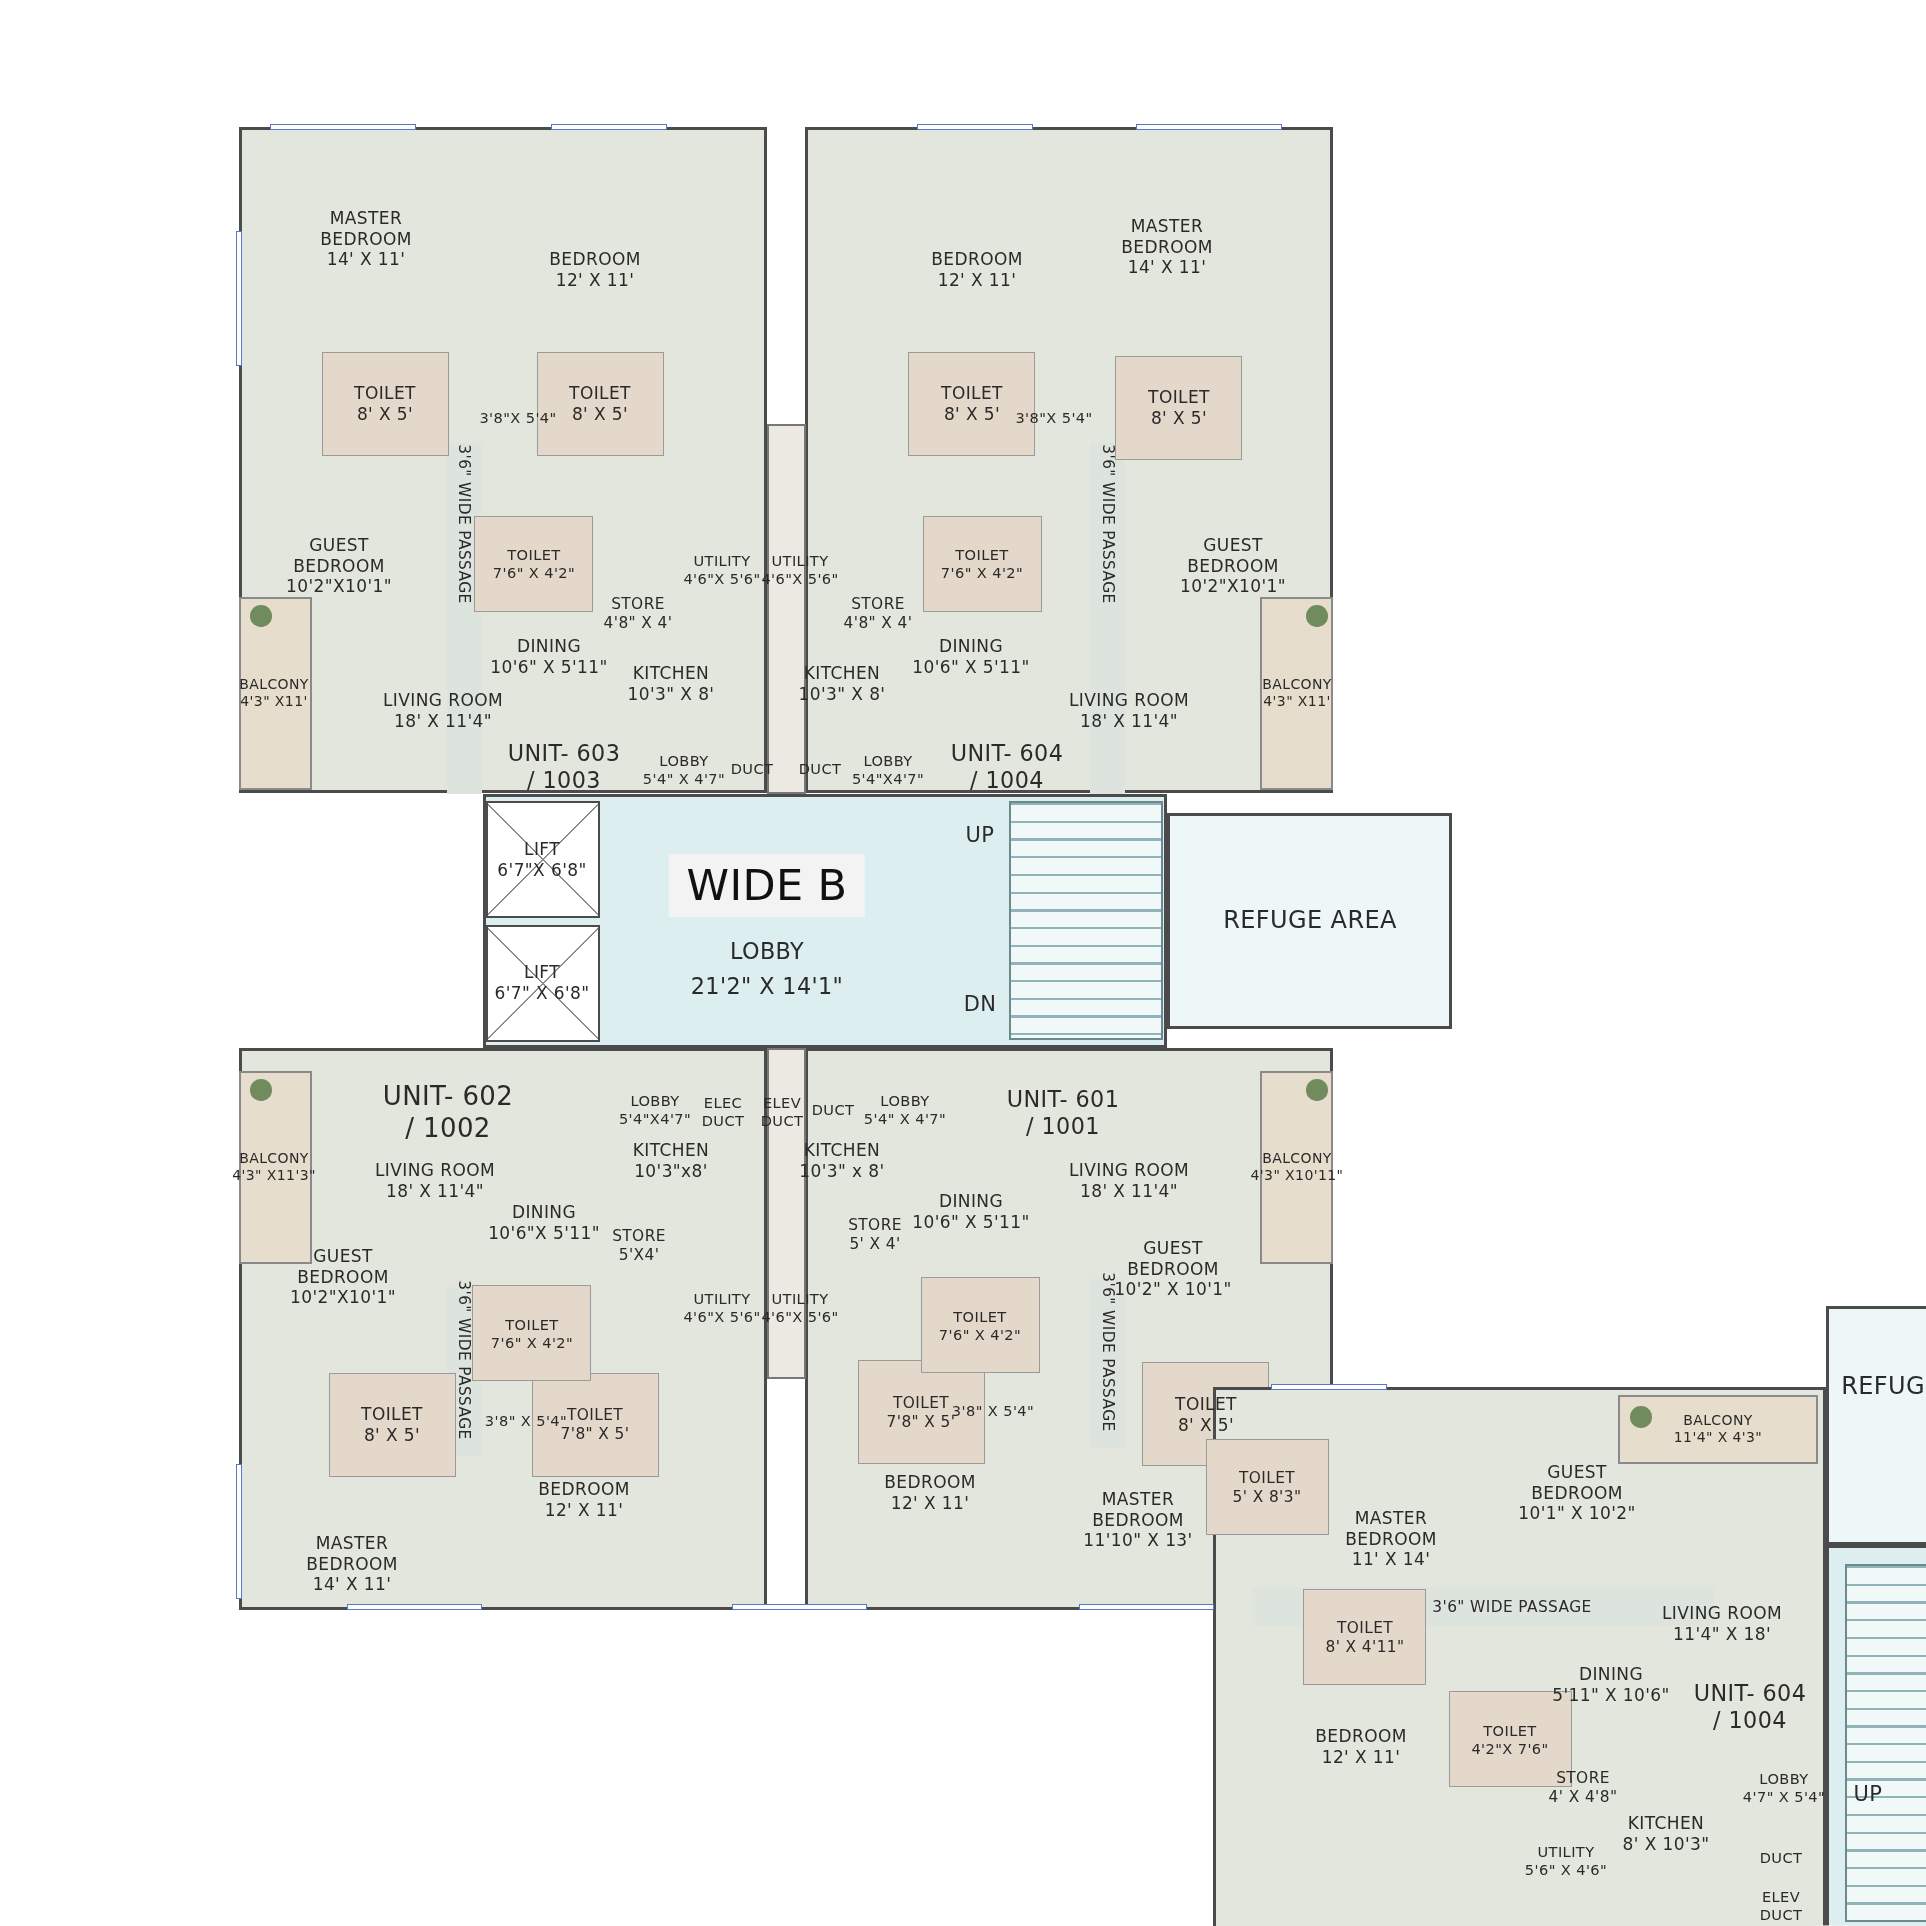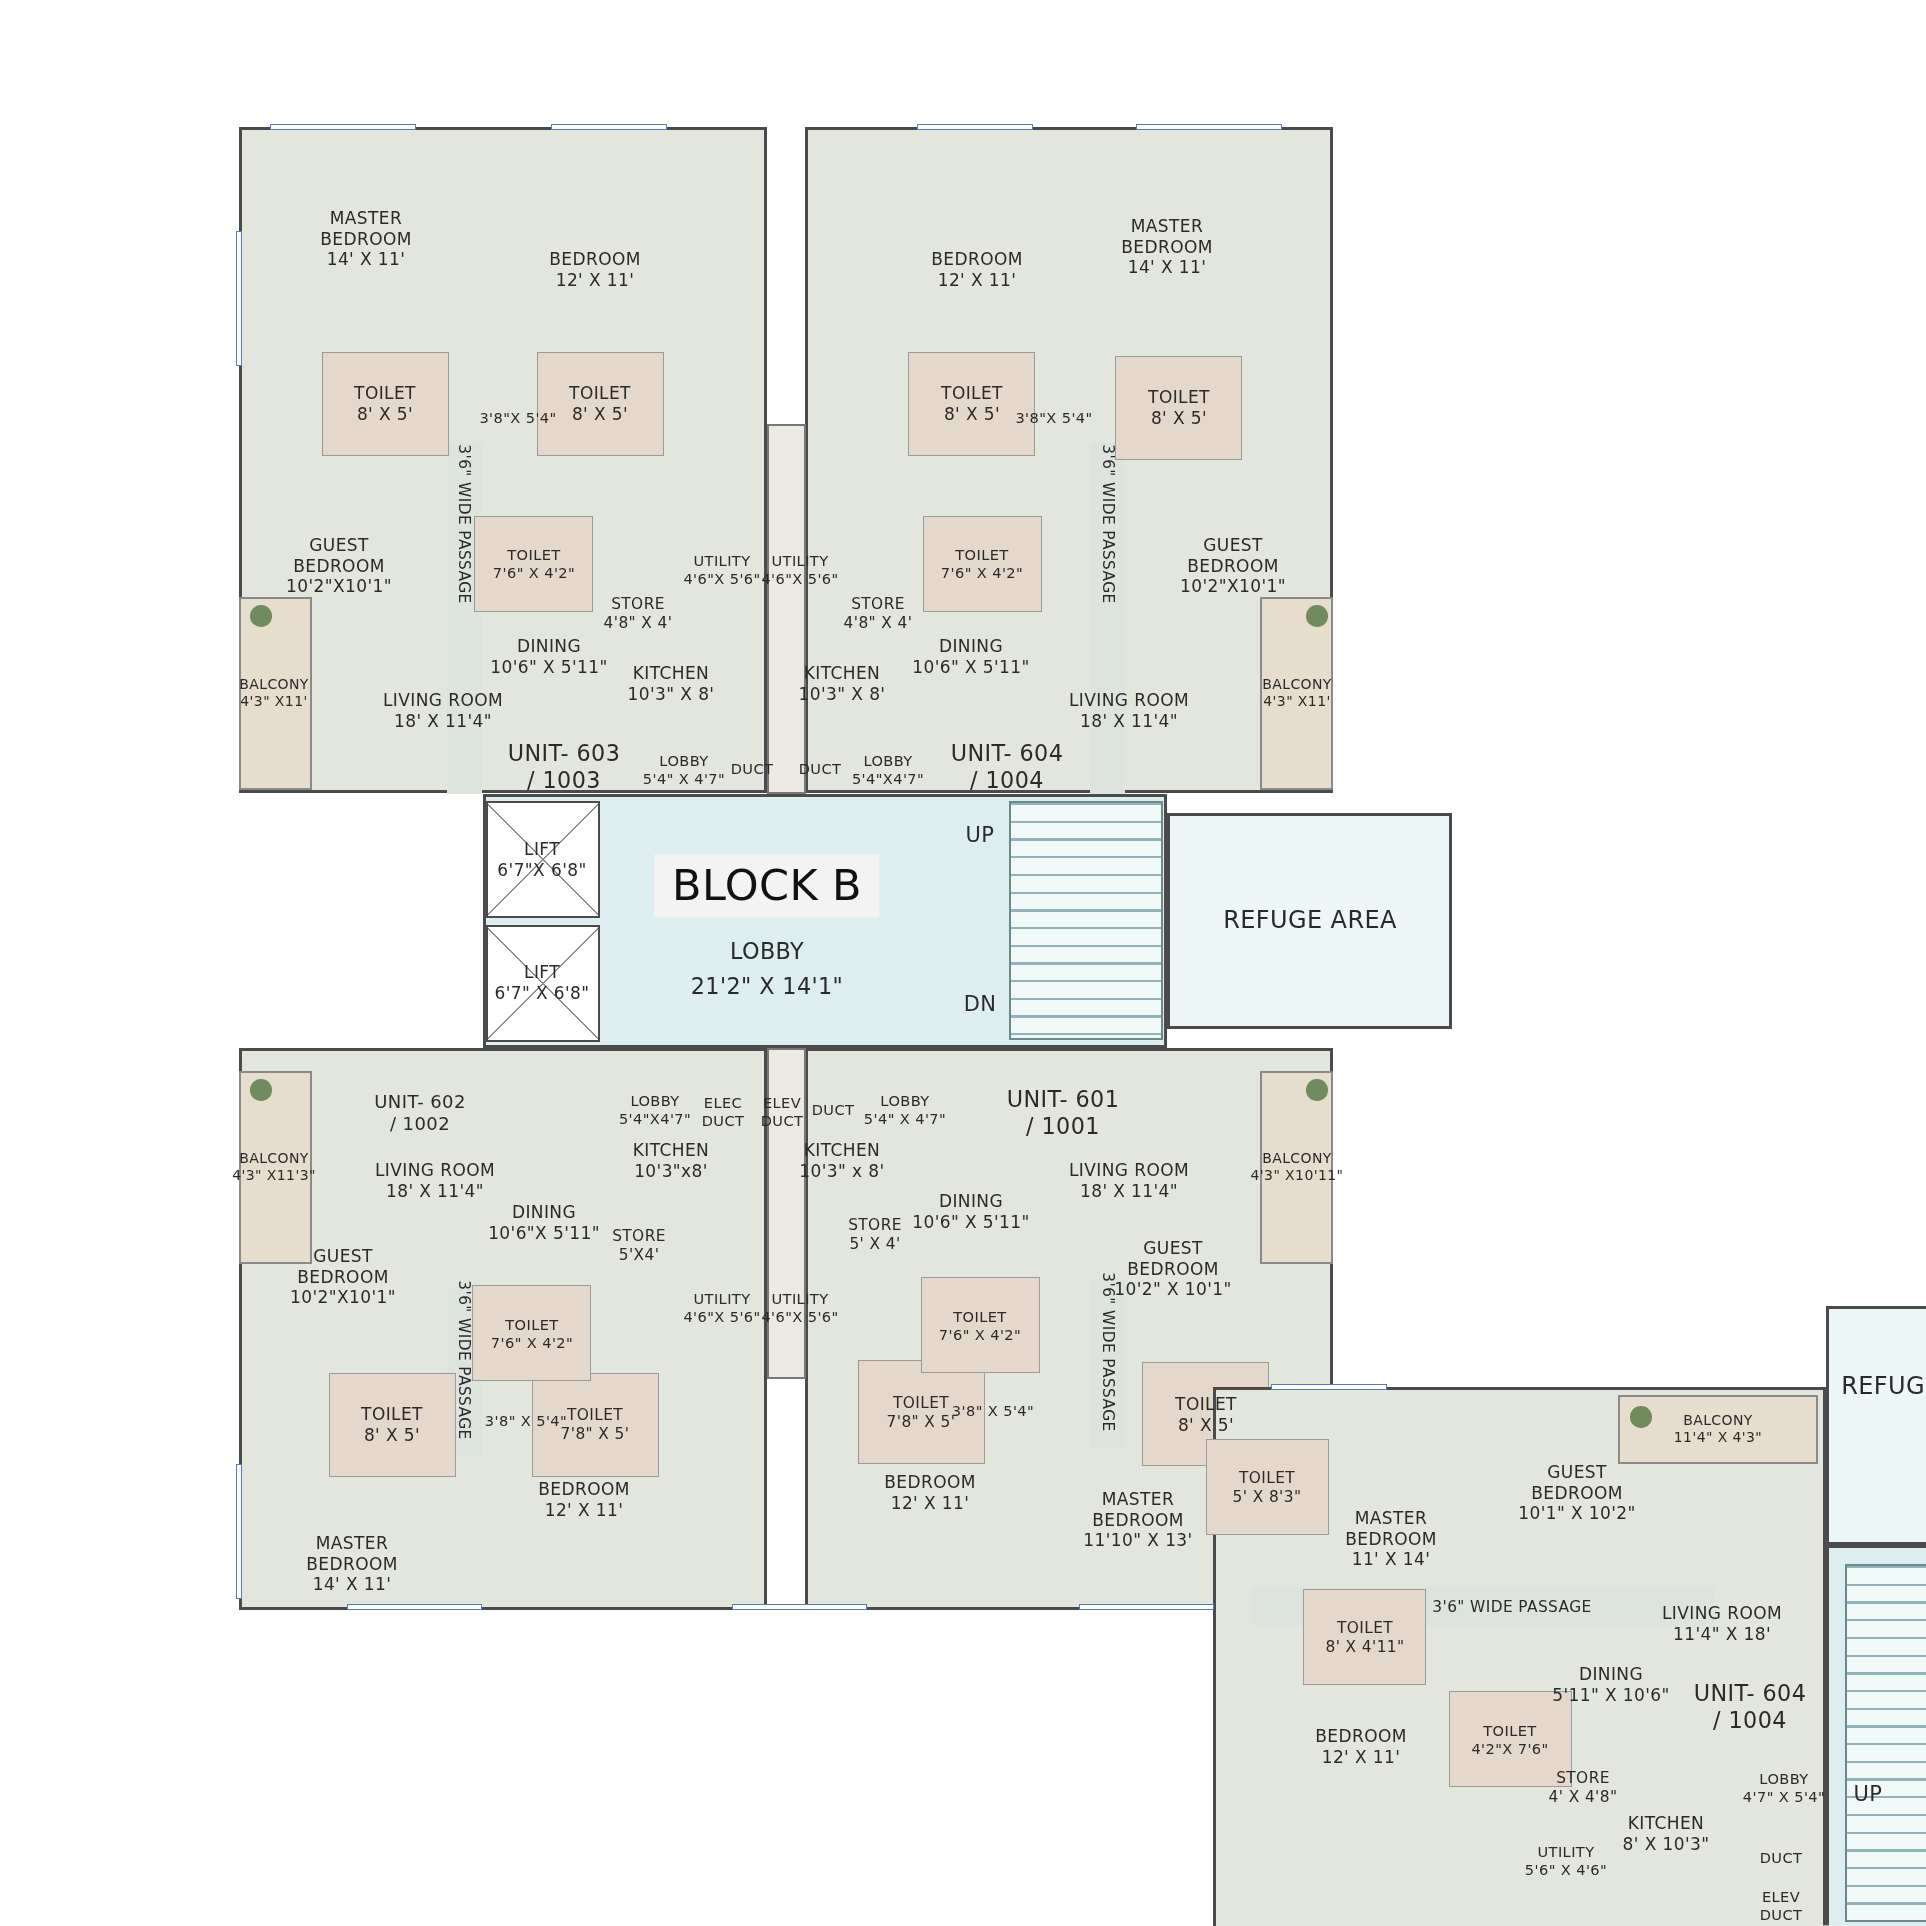--- a/index.html
+++ b/index.html
@@ -116,27 +116,27 @@
     <div class="lbl" style="left: 1233px; top: 566px;">GUEST<br>BEDROOM<br>10'2"X10'1"</div>
     <div class="lbl" style="left: 982px; top: 564px; font-size: 14.6px;">TOILET<br>7'6" X 4'2"</div>
     <div class="lbl" style="left: 564px; top: 767px; font-size: 22.3px;">UNIT- 603<br>/ 1003</div>
     <div class="lbl" style="left: 684px; top: 770px; font-size: 14.6px;">LOBBY<br>5'4" X 4'7"</div>
     <div class="lbl" style="left: 752px; top: 769px; font-size: 14.6px;">DUCT</div>
     <div class="lbl" style="left: 820px; top: 769px; font-size: 14.6px;">DUCT</div>
     <div class="lbl" style="left: 888px; top: 770px; font-size: 14.6px;">LOBBY<br>5'4"X4'7"</div>
     <div class="lbl" style="left: 1007px; top: 767px; font-size: 22.3px;">UNIT- 604<br>/ 1004</div>
     <div class="lbl" style="left: 542px; top: 860px; font-size: 17px;">LIFT<br>6'7"X 6'8"</div>
     <div class="lbl" style="left: 542px; top: 983px; font-size: 17px;">LIFT<br>6'7" X 6'8"</div>
-    <div class="lbl box" style="left: 767px; top: 886px; font-size: 43px;">BLOCK B</div>
+    <div class="lbl box" style="left: 767px; top: 886px; font-size: 43px;">WIDE B</div>
     <div class="lbl" style="left: 767px; top: 952px; font-size: 22.3px;">LOBBY</div>
     <div class="lbl" style="left: 767px; top: 987px; font-size: 22.3px;">21'2" X 14'1"</div>
     <div class="lbl" style="left: 980px; top: 836px; font-size: 21px;">UP</div>
     <div class="lbl" style="left: 980px; top: 1005px; font-size: 21px;">DN</div>
     <div class="lbl" style="left: 1310px; top: 921px; font-size: 24px;">REFUGE AREA</div>
-    <div class="lbl" style="left: 420px; top: 1113px; font-size: 18px;">UNIT- 602<br>/ 1002</div>
+    <div class="lbl" style="left: 448px; top: 1113px; font-size: 26px;">UNIT- 602<br>/ 1002</div>
     <div class="lbl" style="left: 655px; top: 1110px; font-size: 14.6px;">LOBBY<br>5'4"X4'7"</div>
     <div class="lbl" style="left: 723px; top: 1112px; font-size: 14.6px;">ELEC<br>DUCT</div>
     <div class="lbl" style="left: 782px; top: 1112px; font-size: 14.6px;">ELEV<br>DUCT</div>
     <div class="lbl" style="left: 833px; top: 1110px; font-size: 14.6px;">DUCT</div>
     <div class="lbl" style="left: 905px; top: 1110px; font-size: 14.6px;">LOBBY<br>5'4" X 4'7"</div>
     <div class="lbl" style="left: 1063px; top: 1113px; font-size: 22.3px;">UNIT- 601<br>/ 1001</div>
     <div class="lbl" style="left: 435px; top: 1181px;">LIVING ROOM<br>18' X 11'4"</div>
     <div class="lbl" style="left: 1129px; top: 1181px;">LIVING ROOM<br>18' X 11'4"</div>
     <div class="lbl" style="left: 671px; top: 1161px;">KITCHEN<br>10'3"x8'</div>
     <div class="lbl" style="left: 842px; top: 1161px;">KITCHEN<br>10'3" x 8'</div>

